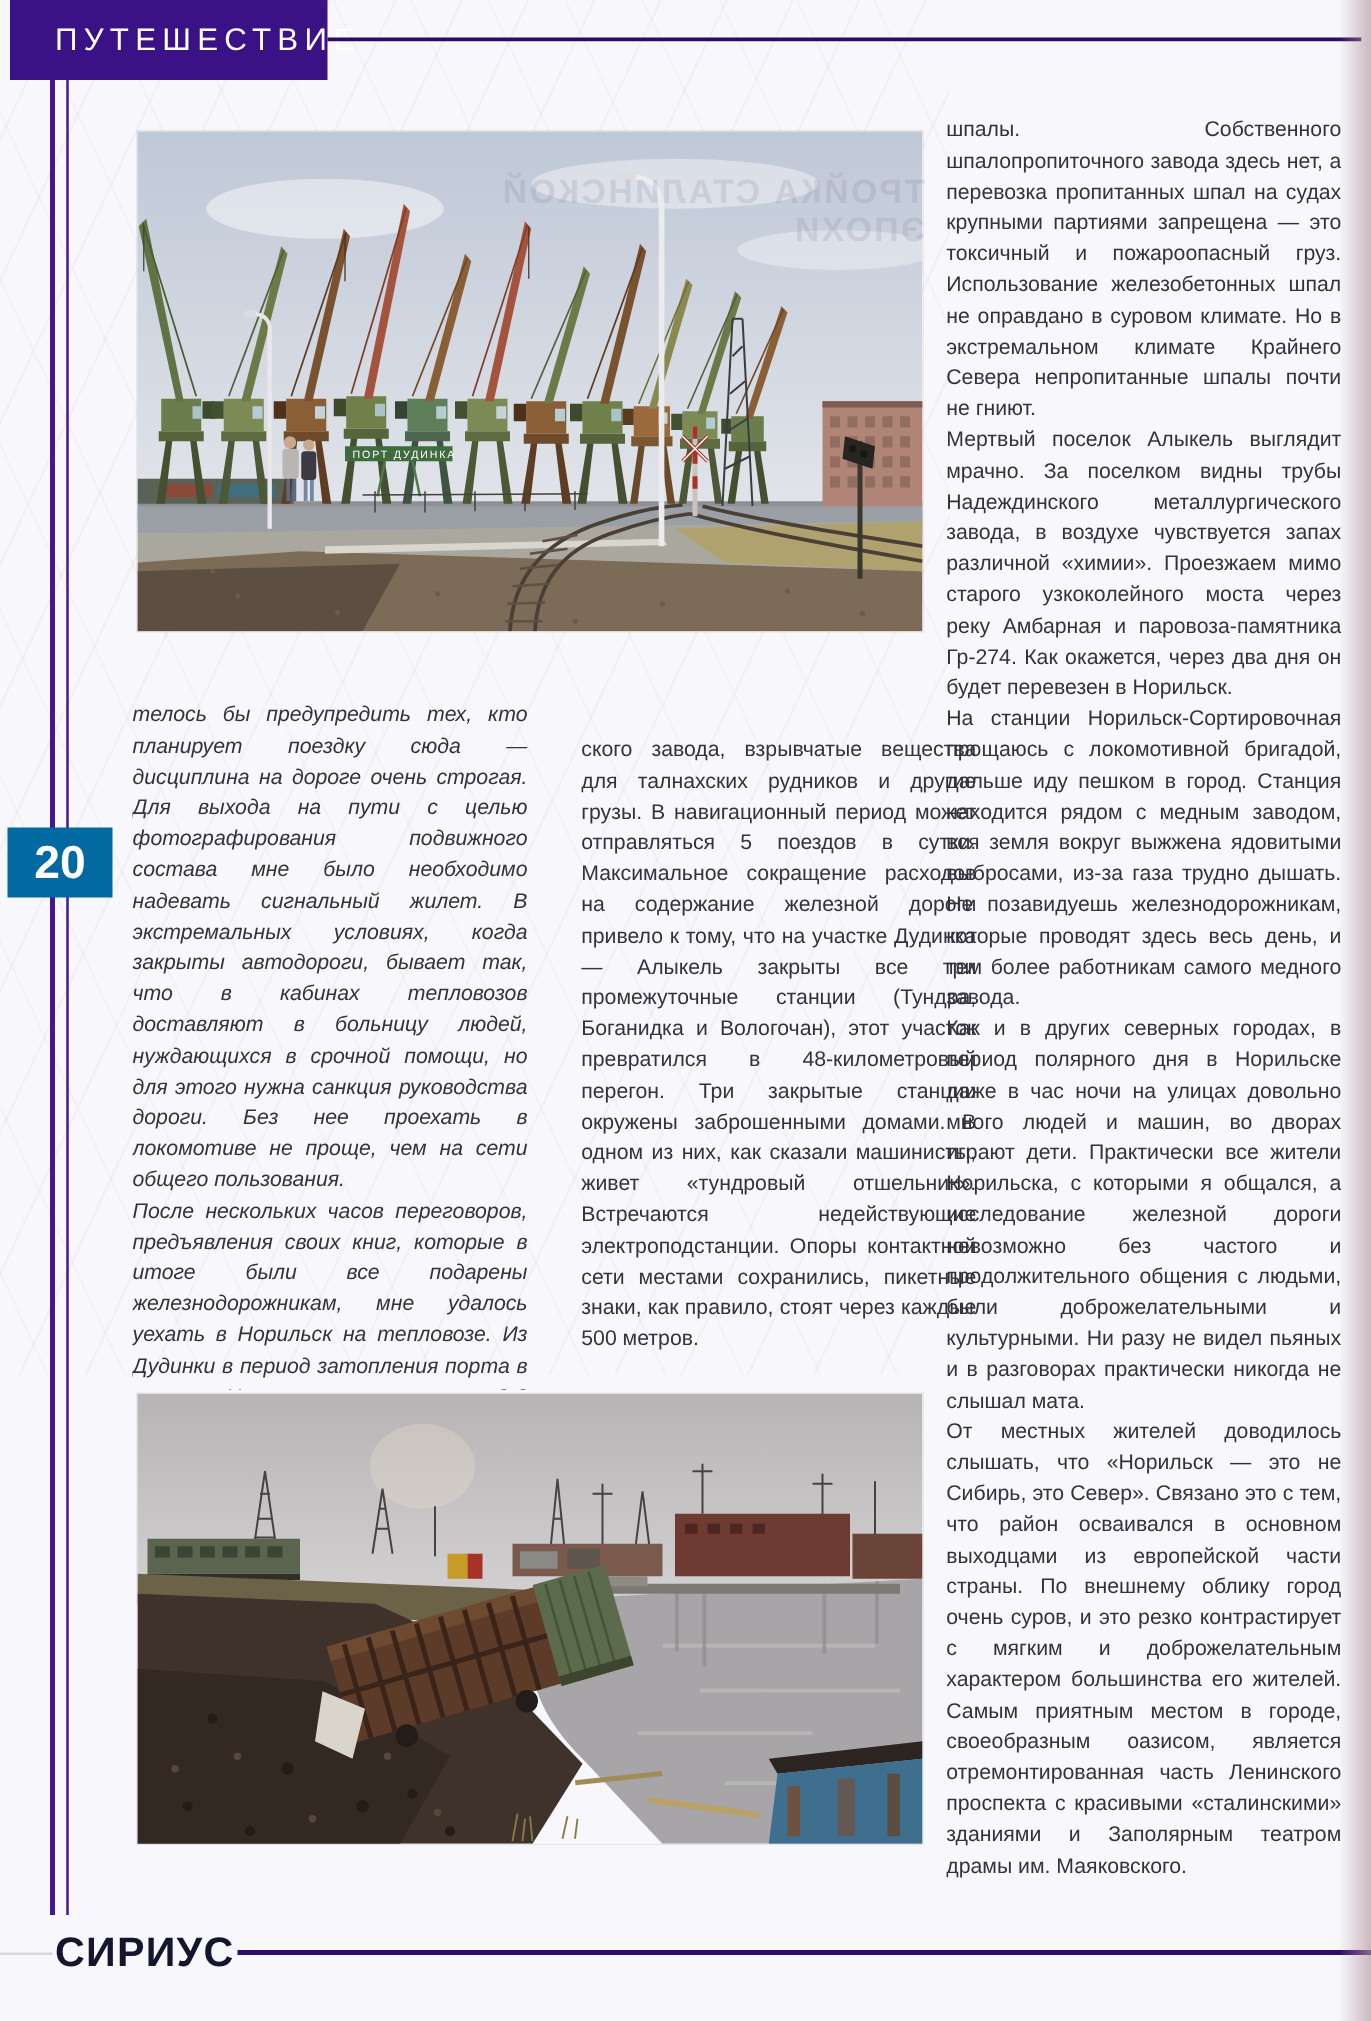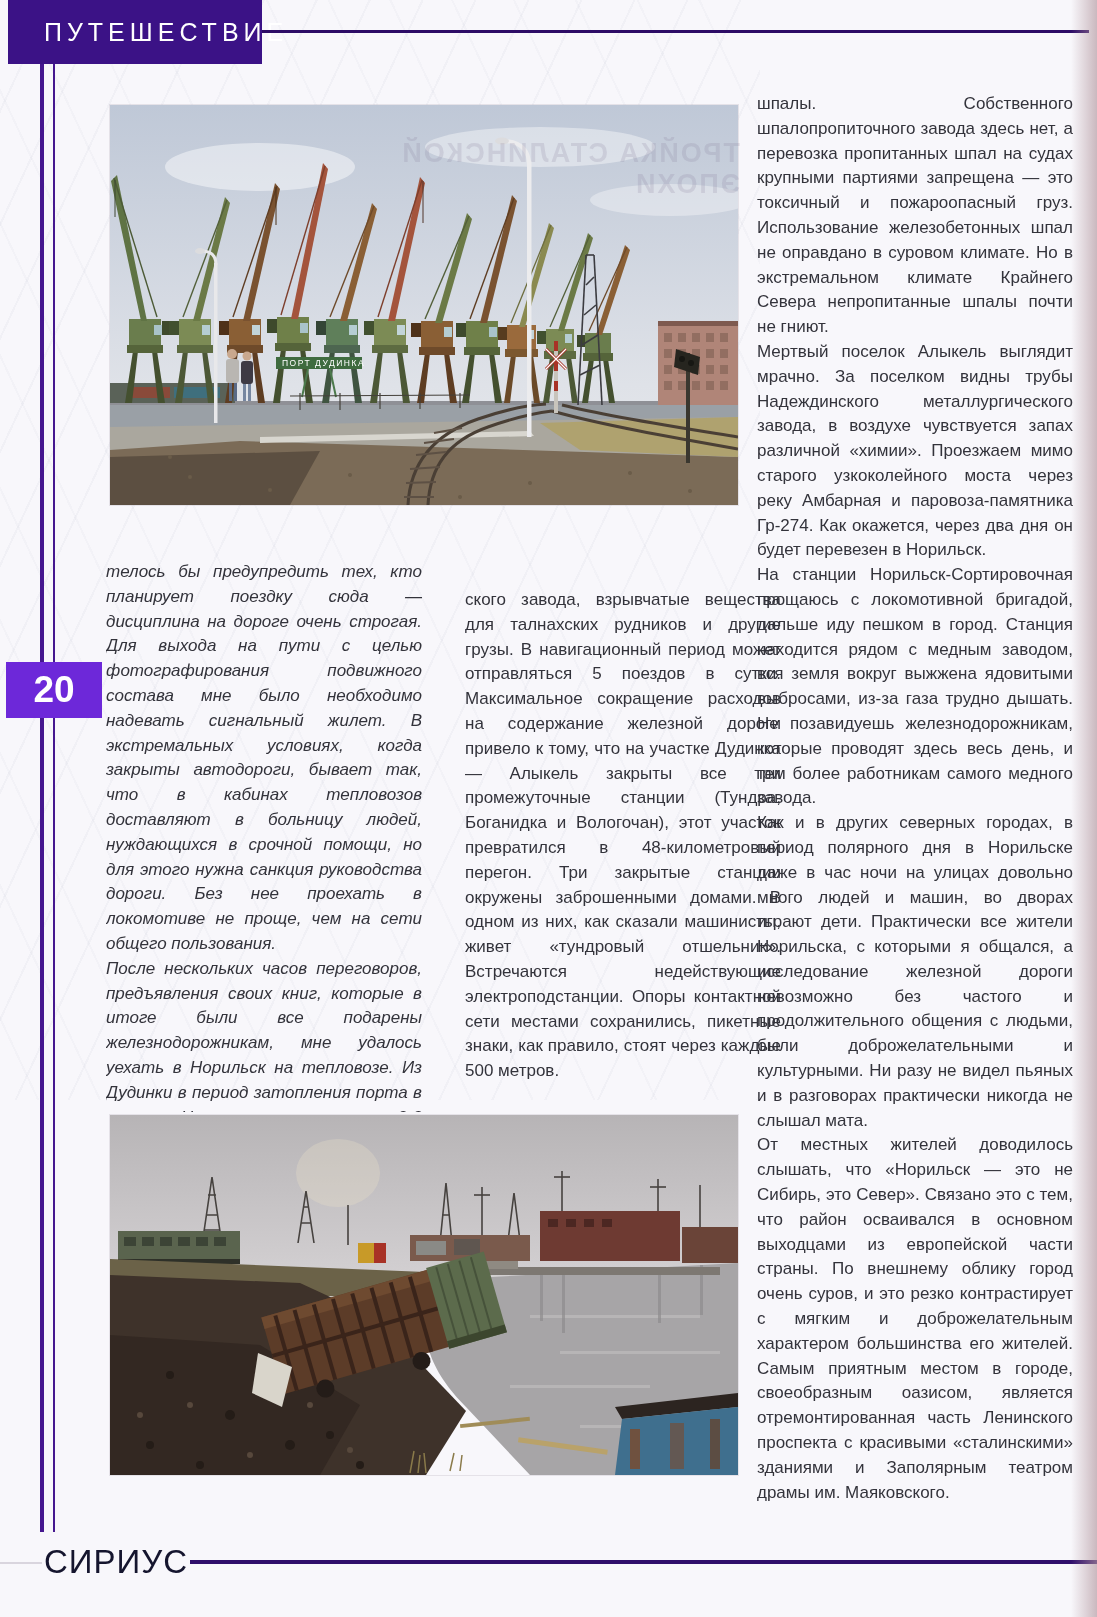--- a/index.html
+++ b/index.html
@@ -23,21 +23,21 @@
     position:absolute;left:8px;top:0;width:254px;height:64px;
     background:#3b1286;display:flex;align-items:center;
   }
   .header-box span{
     color:#ffffff;font-size:25px;letter-spacing:5px;font-weight:400;padding-left:36px;
   }
   .header-line{position:absolute;left:262px;top:30px;width:827px;height:3px;background:#2d0c66;}
   .vline-thick{position:absolute;left:40px;top:64px;width:4px;height:1468px;background:#45178f;}
   .vline-thin{position:absolute;left:53px;top:64px;width:2px;height:1468px;background:#45178f;}
   .pagenum-box{
-    position:absolute;left:6px;top:662px;width:96px;height:56px;background:#6d28d9;
+    position:absolute;left:6px;top:662px;width:84px;height:56px;background:#0369a1;
     display:flex;align-items:center;justify-content:center;z-index:3;
   }
   .pagenum-box span{color:#fff;font-size:37px;font-weight:bold;}
   .photo{position:absolute;left:110px;width:628px;box-shadow:0 0 0 1px rgba(120,110,130,.15);}
   .photo svg{display:block;}
   #photo-top{top:105px;height:400px;}
   #photo-bottom{top:1115px;height:360px;}
   .ghost{
     position:absolute;left:320px;top:138px;width:420px;
     transform:scaleX(-1);color:rgba(135,125,155,.20);
@@ -51,21 +51,21 @@
   #caption-bottom{top:1483px;}
   .col{
     position:absolute;width:316px;text-align:justify;
     font-size:17px;line-height:24.8px;overflow:hidden;
   }
   .col p{margin:0;}
   #col-left{left:106px;top:560px;height:552px;font-style:italic;}
   #col-middle{left:428px;top:588px;height:552px;margin-left:37px;}
   #col-right{left:757px;top:92px;height:1452px;}
   .footer-title{
-    position:absolute;left:44px;top:1543px;font-size:33px;font-weight:normal;
+    position:absolute;left:44px;top:1543px;font-size:33px;font-weight:bold;
     color:#15152e;letter-spacing:1px;z-index:2;
   }
   .footer-gray-line{position:absolute;left:0;top:1562px;width:42px;height:2px;background:#d9d5de;}
   .footer-purple-line{position:absolute;left:190px;top:1560px;width:907px;height:4px;background:#2f0e6b;}
 </style>
 </head>
 <body>
 
 <div class="page">
   <div class="watermark"></div>

